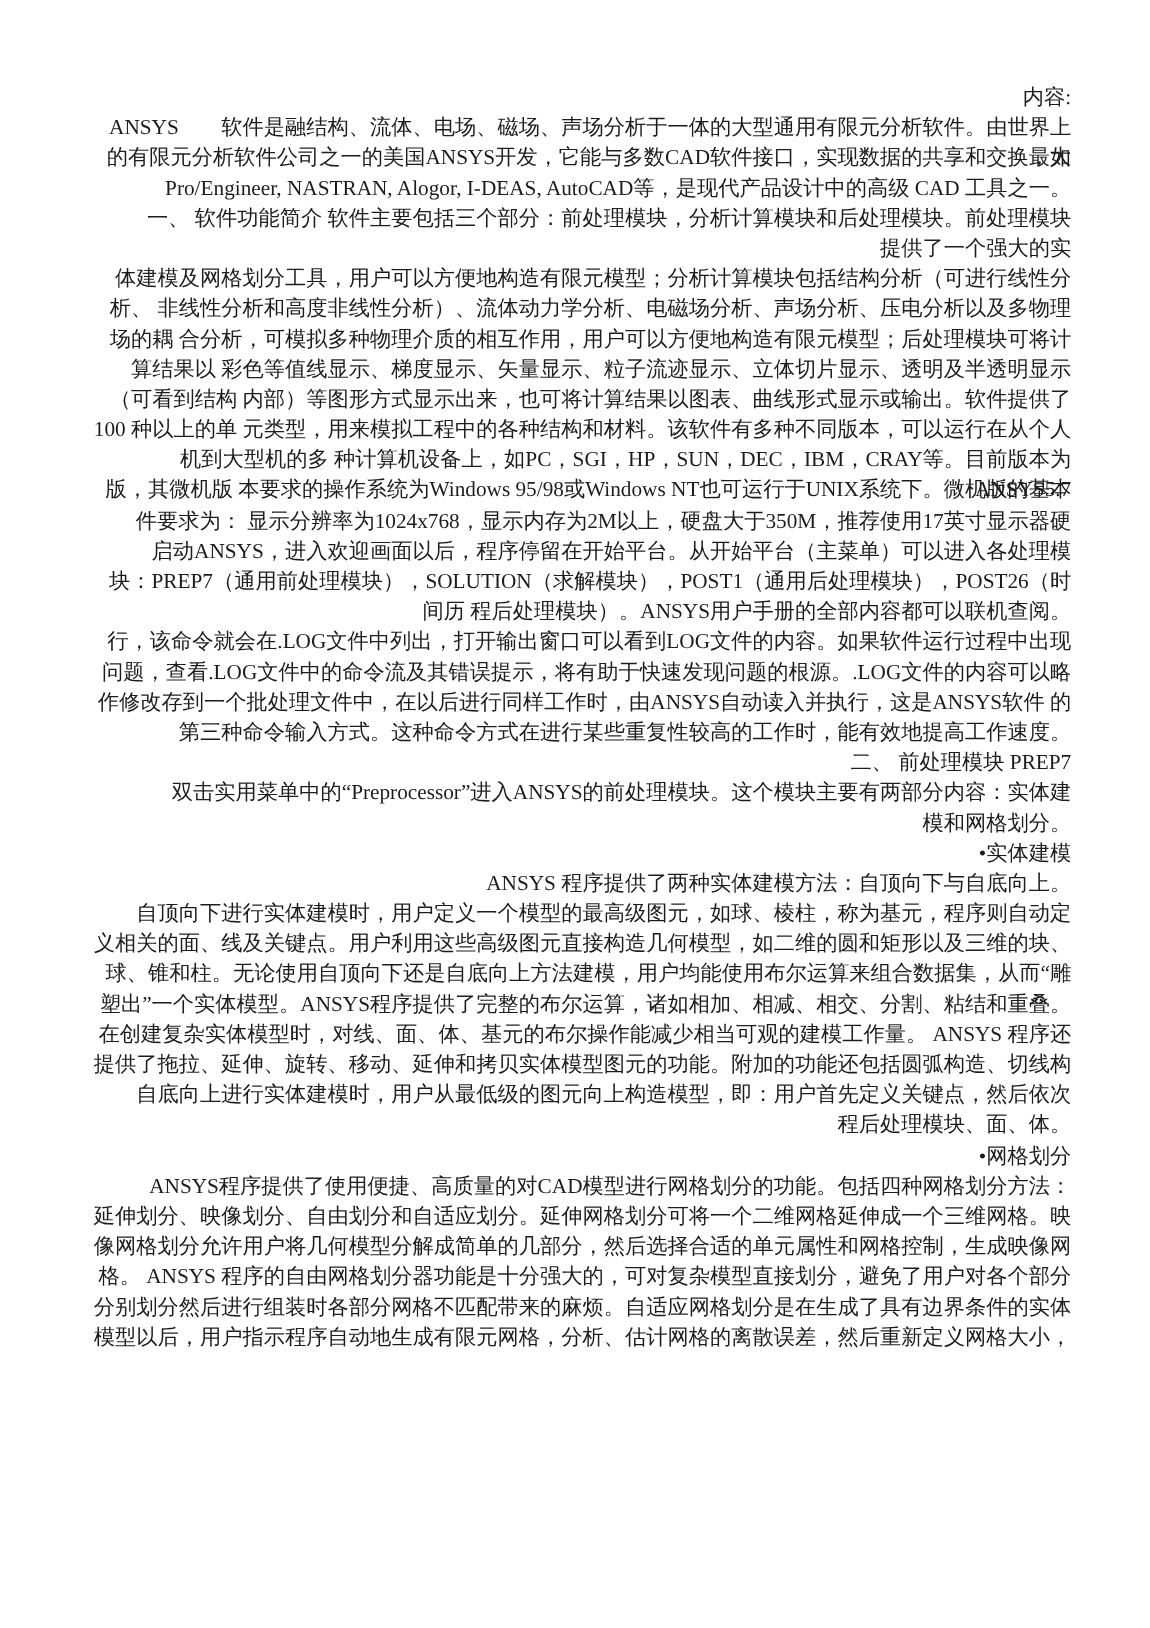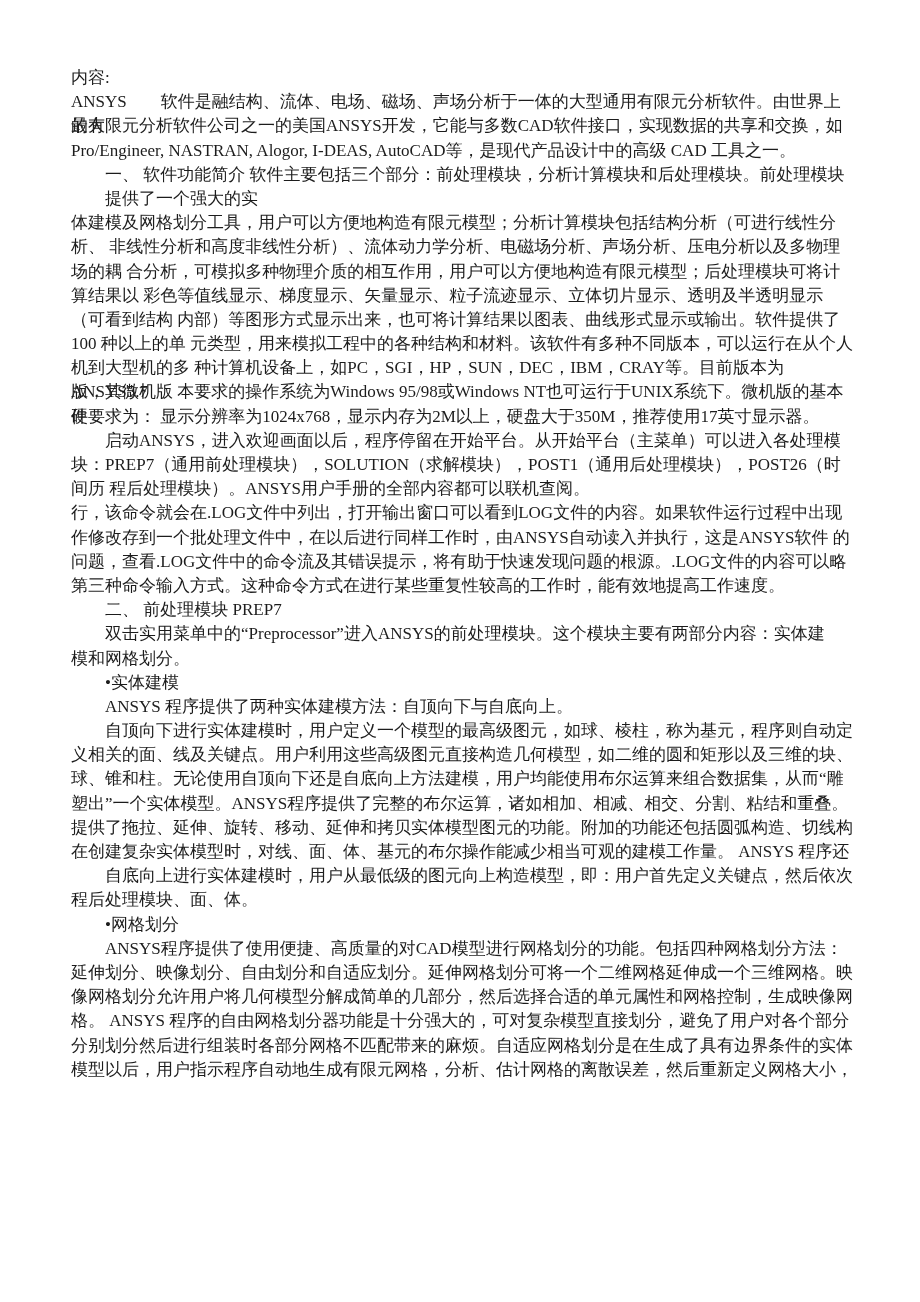--- a/index.html
+++ b/index.html
@@ -13,20 +13,21 @@
     position: relative;
     font-family: "Liberation Serif", "DejaVu Serif", serif;
     overflow: hidden;
   }
   .doc-page {
     position: absolute;
     left: 71px;
     top: 66px;
     width: 786px;
     color: #1c1c1c;
+    text-align: right;
   }
   .text-line {
     font-size: 17px;
     line-height: 24.2px;
     height: 24.2px;
     white-space: pre-wrap;
     letter-spacing: 0px;
     overflow: visible;
   }
 </style>
@@ -46,34 +47,34 @@
   <div class="text-line">算结果以 彩色等值线显示、梯度显示、矢量显示、粒子流迹显示、立体切片显示、透明及半透明显示</div>
   <div class="text-line">（可看到结构 内部）等图形方式显示出来，也可将计算结果以图表、曲线形式显示或输出。软件提供了</div>
   <div class="text-line">100 种以上的单 元类型，用来模拟工程中的各种结构和材料。该软件有多种不同版本，可以运行在从个人</div>
   <div class="text-line">机到大型机的多 种计算机设备上，如PC，SGI，HP，SUN，DEC，IBM，CRAY等。目前版本为ANSYS5.7</div>
   <div class="text-line">版，其微机版 本要求的操作系统为Windows 95/98或Windows NT也可运行于UNIX系统下。微机版的基本硬</div>
   <div class="text-line">件要求为： 显示分辨率为1024x768，显示内存为2M以上，硬盘大于350M，推荐使用17英寸显示器。</div>
   <div class="text-line">　　启动ANSYS，进入欢迎画面以后，程序停留在开始平台。从开始平台（主菜单）可以进入各处理模</div>
   <div class="text-line">块：PREP7（通用前处理模块），SOLUTION（求解模块），POST1（通用后处理模块），POST26（时</div>
   <div class="text-line">间历 程后处理模块）。ANSYS用户手册的全部内容都可以联机查阅。</div>
   <div class="text-line">行，该命令就会在.LOG文件中列出，打开输出窗口可以看到LOG文件的内容。如果软件运行过程中出现</div>
+  <div class="text-line">问题，查看.LOG文件中的命令流及其错误提示，将有助于快速发现问题的根源。.LOG文件的内容可以略</div>
   <div class="text-line">作修改存到一个批处理文件中，在以后进行同样工作时，由ANSYS自动读入并执行，这是ANSYS软件 的</div>
-  <div class="text-line">问题，查看.LOG文件中的命令流及其错误提示，将有助于快速发现问题的根源。.LOG文件的内容可以略</div>
   <div class="text-line">第三种命令输入方式。这种命令方式在进行某些重复性较高的工作时，能有效地提高工作速度。</div>
   <div class="text-line">　　二、 前处理模块 PREP7</div>
   <div class="text-line">　　双击实用菜单中的“Preprocessor”进入ANSYS的前处理模块。这个模块主要有两部分内容：实体建</div>
   <div class="text-line">模和网格划分。</div>
   <div class="text-line">　　•实体建模</div>
   <div class="text-line">　　ANSYS 程序提供了两种实体建模方法：自顶向下与自底向上。</div>
   <div class="text-line">　　自顶向下进行实体建模时，用户定义一个模型的最高级图元，如球、棱柱，称为基元，程序则自动定</div>
   <div class="text-line">义相关的面、线及关键点。用户利用这些高级图元直接构造几何模型，如二维的圆和矩形以及三维的块、</div>
   <div class="text-line">球、锥和柱。无论使用自顶向下还是自底向上方法建模，用户均能使用布尔运算来组合数据集，从而“雕</div>
   <div class="text-line">塑出”一个实体模型。ANSYS程序提供了完整的布尔运算，诸如相加、相减、相交、分割、粘结和重叠。</div>
+  <div class="text-line">在创建复杂实体模型时，对线、面、体、基元的布尔操作能减少相当可观的建模工作量。 ANSYS 程序还</div>
   <div class="text-line">提供了拖拉、延伸、旋转、移动、延伸和拷贝实体模型图元的功能。附加的功能还包括圆弧构造、切线构</div>
-  <div class="text-line">在创建复杂实体模型时，对线、面、体、基元的布尔操作能减少相当可观的建模工作量。 ANSYS 程序还</div>
   <div class="text-line">　　自底向上进行实体建模时，用户从最低级的图元向上构造模型，即：用户首先定义关键点，然后依次</div>
   <div class="text-line">程后处理模块、面、体。</div>
   <div class="text-line">　　•网格划分</div>
   <div class="text-line">　　ANSYS程序提供了使用便捷、高质量的对CAD模型进行网格划分的功能。包括四种网格划分方法：</div>
   <div class="text-line">延伸划分、映像划分、自由划分和自适应划分。延伸网格划分可将一个二维网格延伸成一个三维网格。映</div>
   <div class="text-line">像网格划分允许用户将几何模型分解成简单的几部分，然后选择合适的单元属性和网格控制，生成映像网</div>
   <div class="text-line">格。 ANSYS 程序的自由网格划分器功能是十分强大的，可对复杂模型直接划分，避免了用户对各个部分</div>
   <div class="text-line">分别划分然后进行组装时各部分网格不匹配带来的麻烦。自适应网格划分是在生成了具有边界条件的实体</div>
   <div class="text-line">模型以后，用户指示程序自动地生成有限元网格，分析、估计网格的离散误差，然后重新定义网格大小，</div>
 </div>

